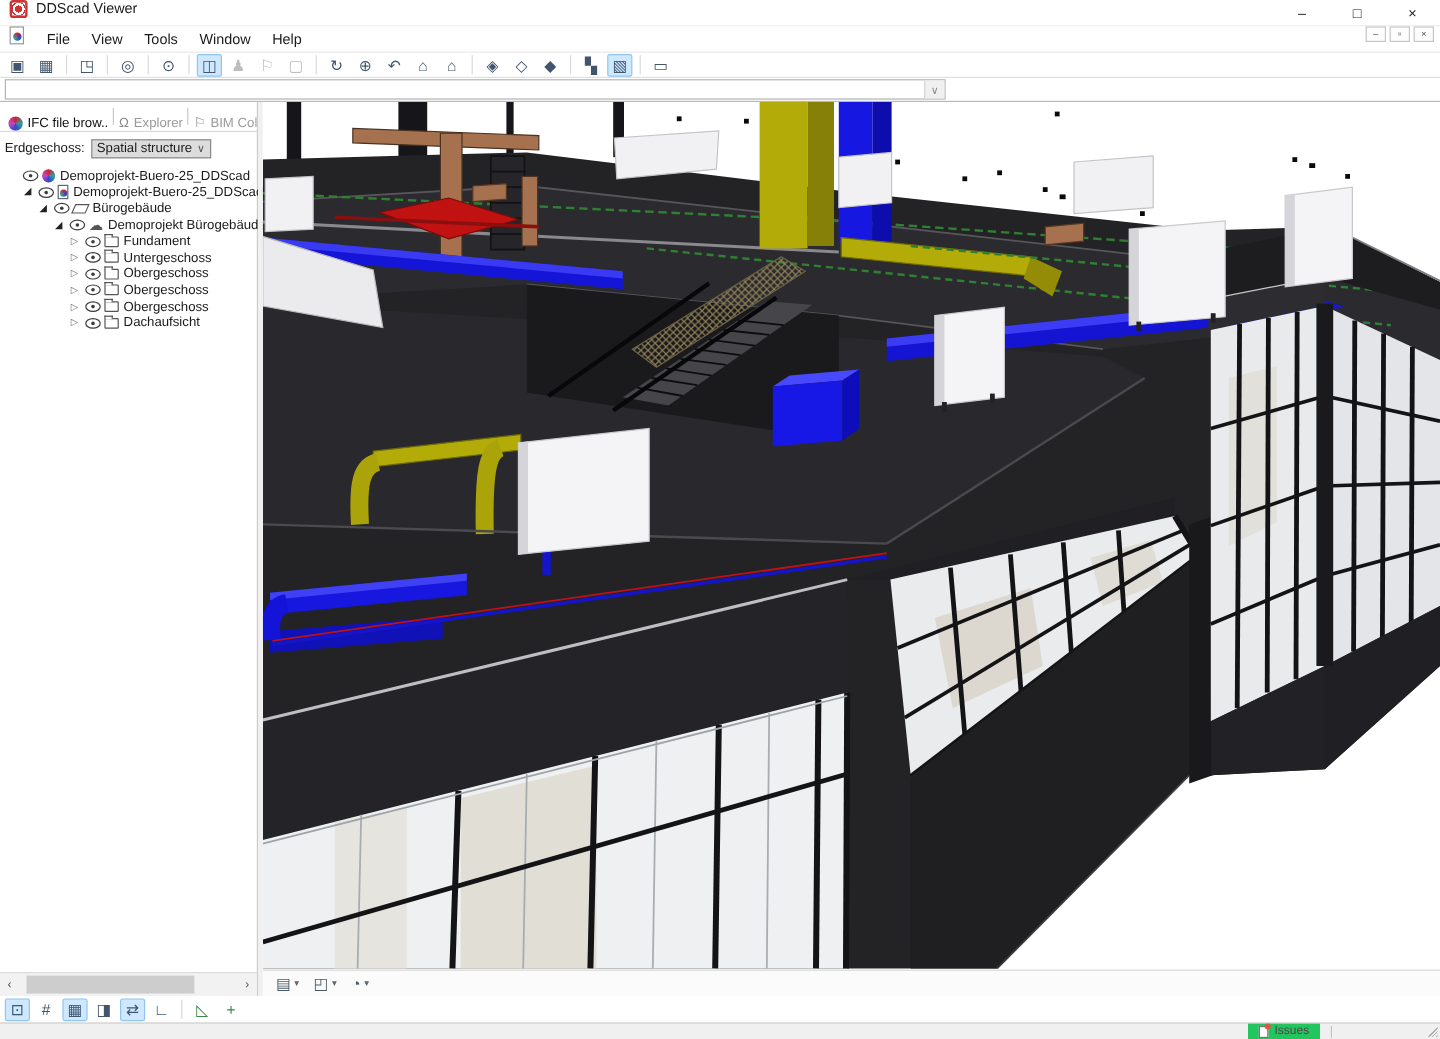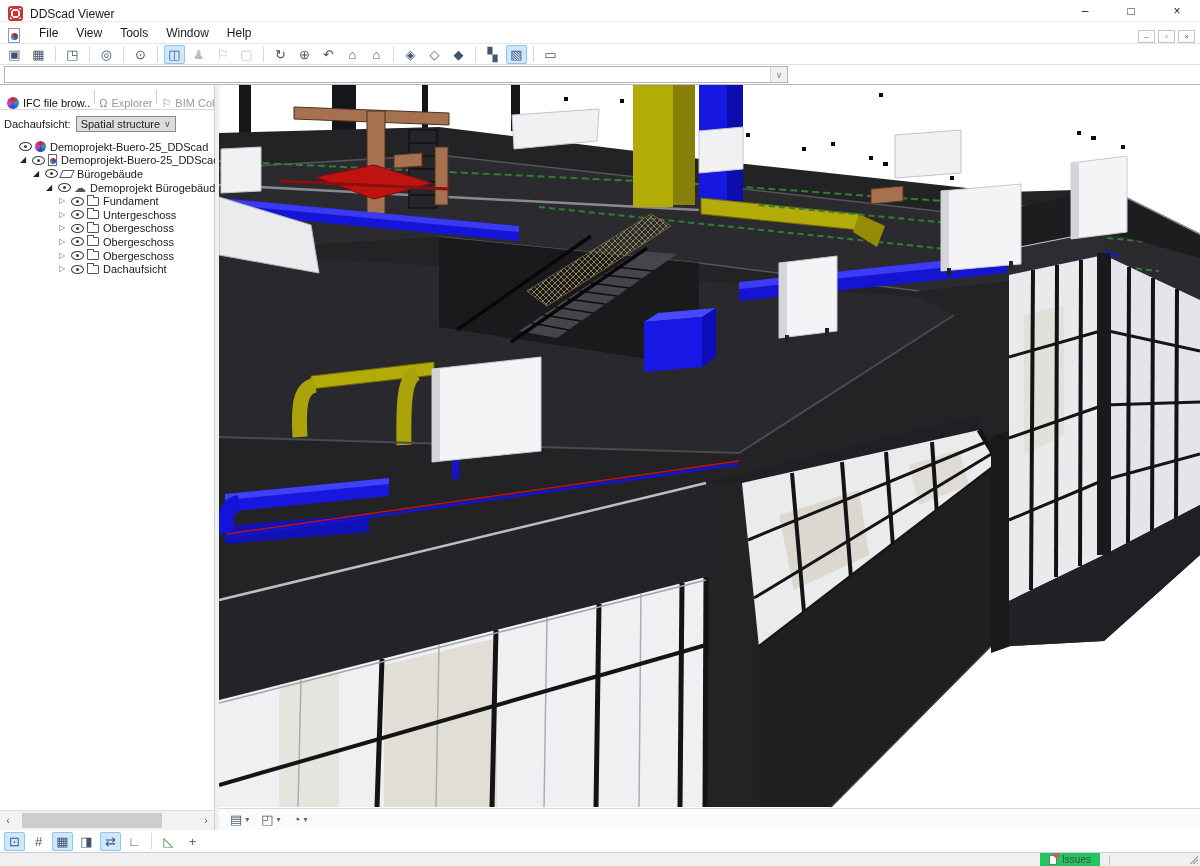--- a/index.html
+++ b/index.html
@@ -1,30 +1,30 @@
 <!DOCTYPE html>
 <html><head>
 <meta charset="utf-8">
 <style>
   *{box-sizing:border-box;margin:0;padding:0}
   html,body{width:1200px;height:866px;overflow:hidden;background:#fff;
     font-family:"Liberation Sans",sans-serif;color:#1a1a1a;-webkit-font-smoothing:antialiased}
   .window{width:1200px;height:866px;display:flex;flex-direction:column;background:#fff}
 
   
-  .titlebar{height:22px;display:flex;align-items:flex-end;padding-left:8px;gap:7px;
+  .titlebar{height:22px;display:flex;align-items:flex-start;padding-left:8px;gap:7px;
     background:#fff;border-bottom:1px solid #ececec;font-size:12px}
   .applogo{width:15px;height:15px;border:2px solid #cf3333;border-radius:3px;flex:none;
     background:radial-gradient(circle at 50% 50%, #cf3333 0 3px, #fff 3px 5px, #cf3333 5px 6px, #fff 6px)}
   .winbtns{margin-left:auto;display:flex;height:100%}
   .winbtn{width:46px;height:100%;display:flex;align-items:center;justify-content:center;
     font-size:12px;color:#222}
 
   
-  .menubar{height:22px;display:flex;align-items:flex-end;padding-left:8px;background:#fff;
+  .menubar{height:22px;display:flex;align-items:flex-start;padding-left:8px;background:#fff;
     border-bottom:1px solid #e8e8e8;font-size:12px}
   .mdidoc{width:12px;height:15px;border:1px solid #999;background:#fff;position:relative;margin-right:10px;flex:none}
   .mdidoc::after{content:"";position:absolute;left:2px;top:4px;width:7px;height:7px;border-radius:50%;
     background:conic-gradient(#cf2233,#3344cc,#2aa0a0,#cf2233)}
   .menus{display:flex;height:100%;align-items:center}
   .menu-item{padding:0 9px;height:100%;display:flex;align-items:center}
   .mdibtns{margin-left:auto;margin-right:5px;display:flex;gap:3px}
   .mdibtn{width:17px;height:13px;border:1px solid #c6c6c6;display:flex;align-items:center;
     justify-content:center;font-size:8px;color:#555;background:#fdfdfd}
 
@@ -232,21 +232,21 @@
             <span class="tabglyph">Ω</span>
             <span class="tablabel">Explorer</span>
           </span>
           <span class="tabsep"></span>
           <span class="tab">
             <span class="tabglyph">⚐</span>
             <span class="tablabel">BIM Collabo...</span>
           </span>
         </div>
       <div class="persprow">
-        <span>Dachaufsicht:</span>
+        <span>Erdgeschoss:</span>
         <div class="perspcombo">
           <span>Spatial structure</span>
           <span class="combo-arrow2">∨</span>
         </div>
       </div>
       <div class="tree" id="tree">
           <span class="trow" style="padding-left: 4px;">
             <span class="arrow"></span>
             <span class="eye">
               <span class="pupil"></span>

